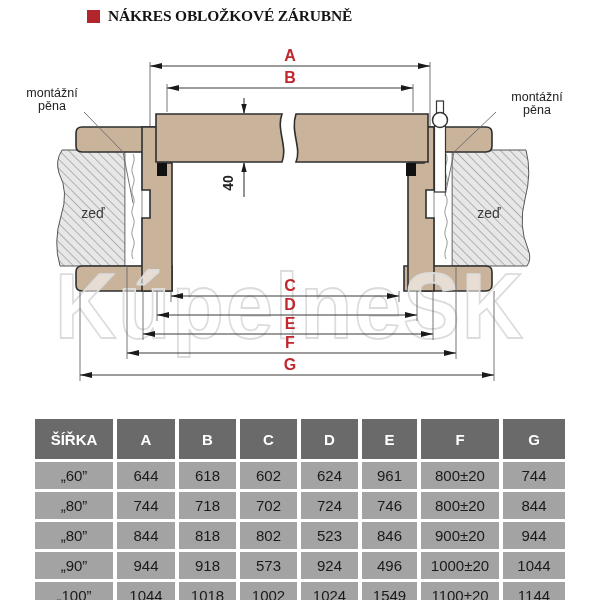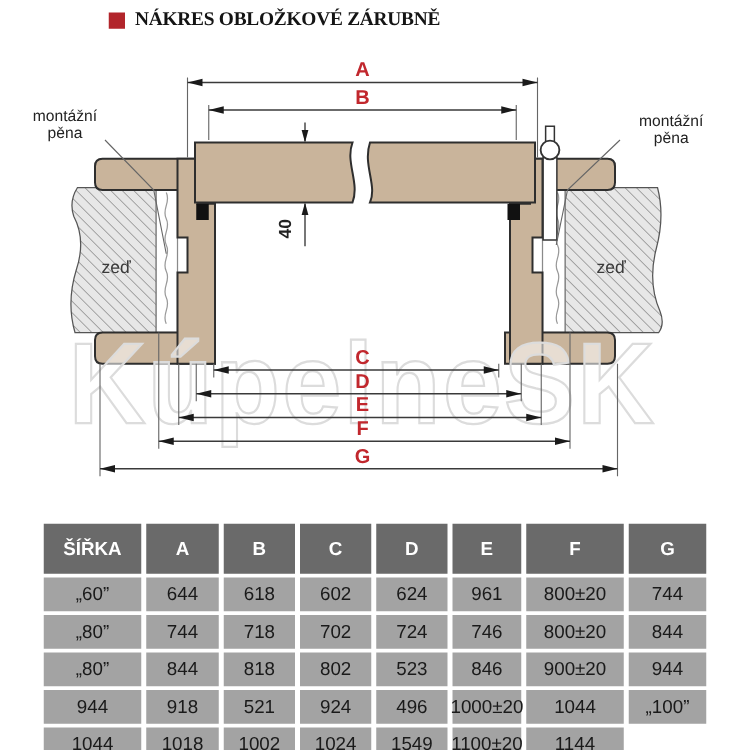--- a/index.html
+++ b/index.html
@@ -197,23 +197,24 @@
 
     <div class="c">„80”</div>
     <div class="c">844</div>
     <div class="c">818</div>
     <div class="c">802</div>
     <div class="c">523</div>
     <div class="c">846</div>
     <div class="c">900±20</div>
     <div class="c">944</div>
 
+    <div class="c">„90”</div>
     <div class="c">944</div>
     <div class="c">918</div>
-    <div class="c">521</div>
+    <div class="c">573</div>
     <div class="c">924</div>
     <div class="c">496</div>
     <div class="c">1000±20</div>
     <div class="c">1044</div>
 
     <div class="c">„100”</div>
     <div class="c">1044</div>
     <div class="c">1018</div>
     <div class="c">1002</div>
     <div class="c">1024</div>

